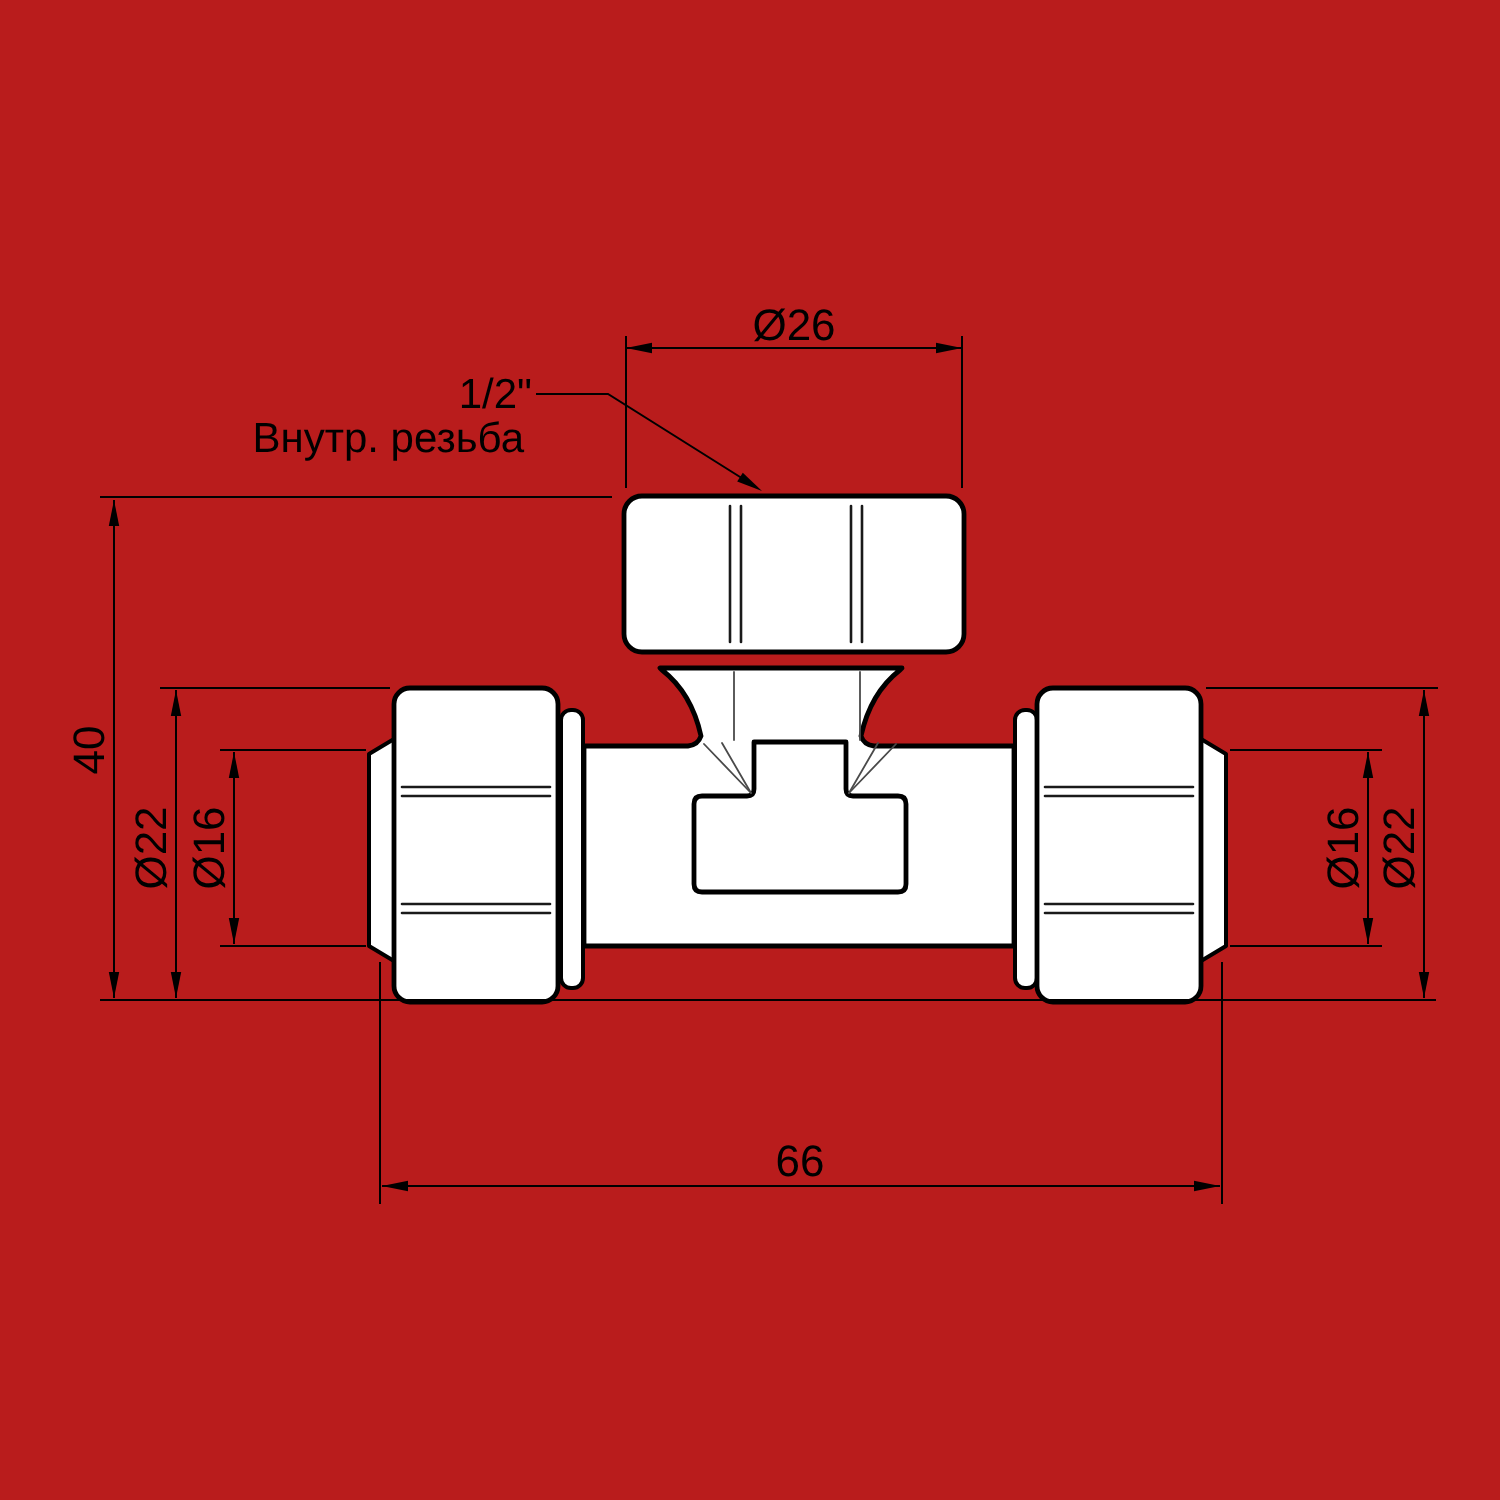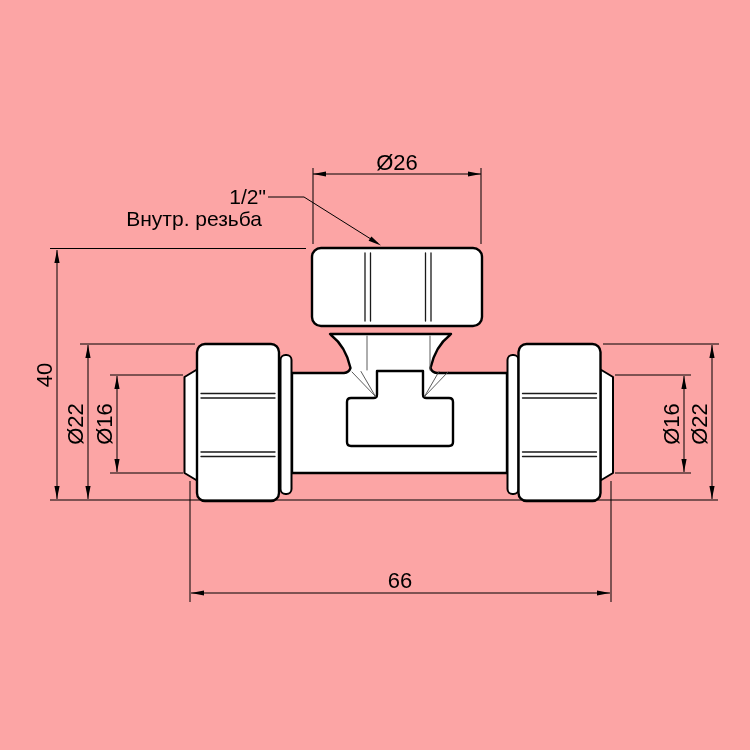--- a/index.html
+++ b/index.html
@@ -8,21 +8,21 @@
     background: #ffffff;
     width: 750px;
     height: 750px;
     overflow: hidden;
     font-family: "Liberation Sans", sans-serif;
   }
   .stage {
     position: relative;
     width: 750px;
     height: 750px;
-    background: #fca5a5;
+    background: #b91c1c;
   }
   svg { display: block; }
   
   .outline {
     fill: #ffffff;
     stroke: #000000;
     stroke-width: 2.4;
     stroke-linejoin: round;
   }
   .outline-med {

